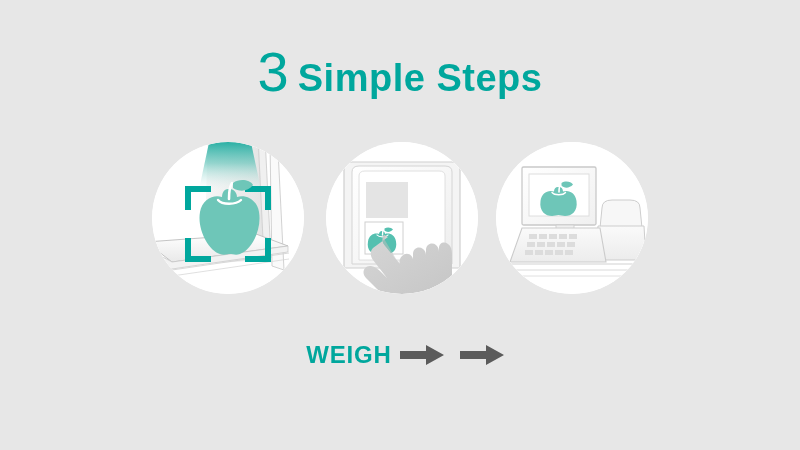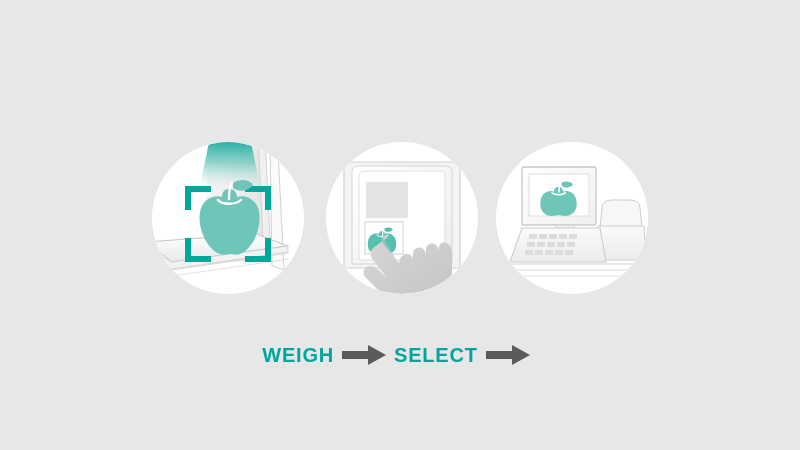--- a/index.html
+++ b/index.html
@@ -69,39 +69,43 @@
     left: 0;
     top: 338px;
     width: 800px;
     height: 34px;
     display: flex;
     align-items: center;
     justify-content: center;
   }
   .step-label {
     color: #00a79d;
-    font-size: 20px;
+    font-size: 24px;
     font-weight: 700;
     letter-spacing: 0.8px;
     line-height: 34px;
+    margin-left: 18px;
   }
   .arrow-sep {
     width: 60px;
     height: 34px;
     display: flex;
     align-items: center;
     justify-content: center;
   }
   .arrow-sep svg { display:block; }
 </style>
 </head>
 <body>
 
 <div id="stage">
 
+  <div id="title-block">
+    <span id="title-number">3</span><span id="title-text">Simple Steps</span>
+  </div>
 
   <div class="circle-wrap" id="circle-1">
     <svg viewBox="0 0 152 152" xmlns="http://www.w3.org/2000/svg">
       <defs>
         <linearGradient id="beamGrad" x1="0" y1="0" x2="0" y2="1">
           <stop offset="0%" stop-color="#13a89c" stop-opacity="1"></stop>
           <stop offset="45%" stop-color="#5fc3b8" stop-opacity="0.65"></stop>
           <stop offset="100%" stop-color="#ffffff" stop-opacity="0"></stop>
         </linearGradient>
         <linearGradient id="panelGrad1" x1="0" y1="0" x2="1" y2="0">
@@ -293,21 +297,20 @@
 
   <div id="steps-row">
     <span class="step-label">WEIGH</span>
 
     <span class="arrow-sep">
       <svg width="44" height="20" viewBox="0 0 44 20" xmlns="http://www.w3.org/2000/svg">
         <polygon points="0,6 26,6 26,0 44,10 26,20 26,14 0,14" fill="#5b5b5b"></polygon>
       </svg>
     </span>
 
-    <span class="step-label">SELECT</span>
 
     <span class="arrow-sep">
       <svg width="44" height="20" viewBox="0 0 44 20" xmlns="http://www.w3.org/2000/svg">
         <polygon points="0,6 26,6 26,0 44,10 26,20 26,14 0,14" fill="#5b5b5b"></polygon>
       </svg>
     </span>
 
   </div>
 
 </div>

